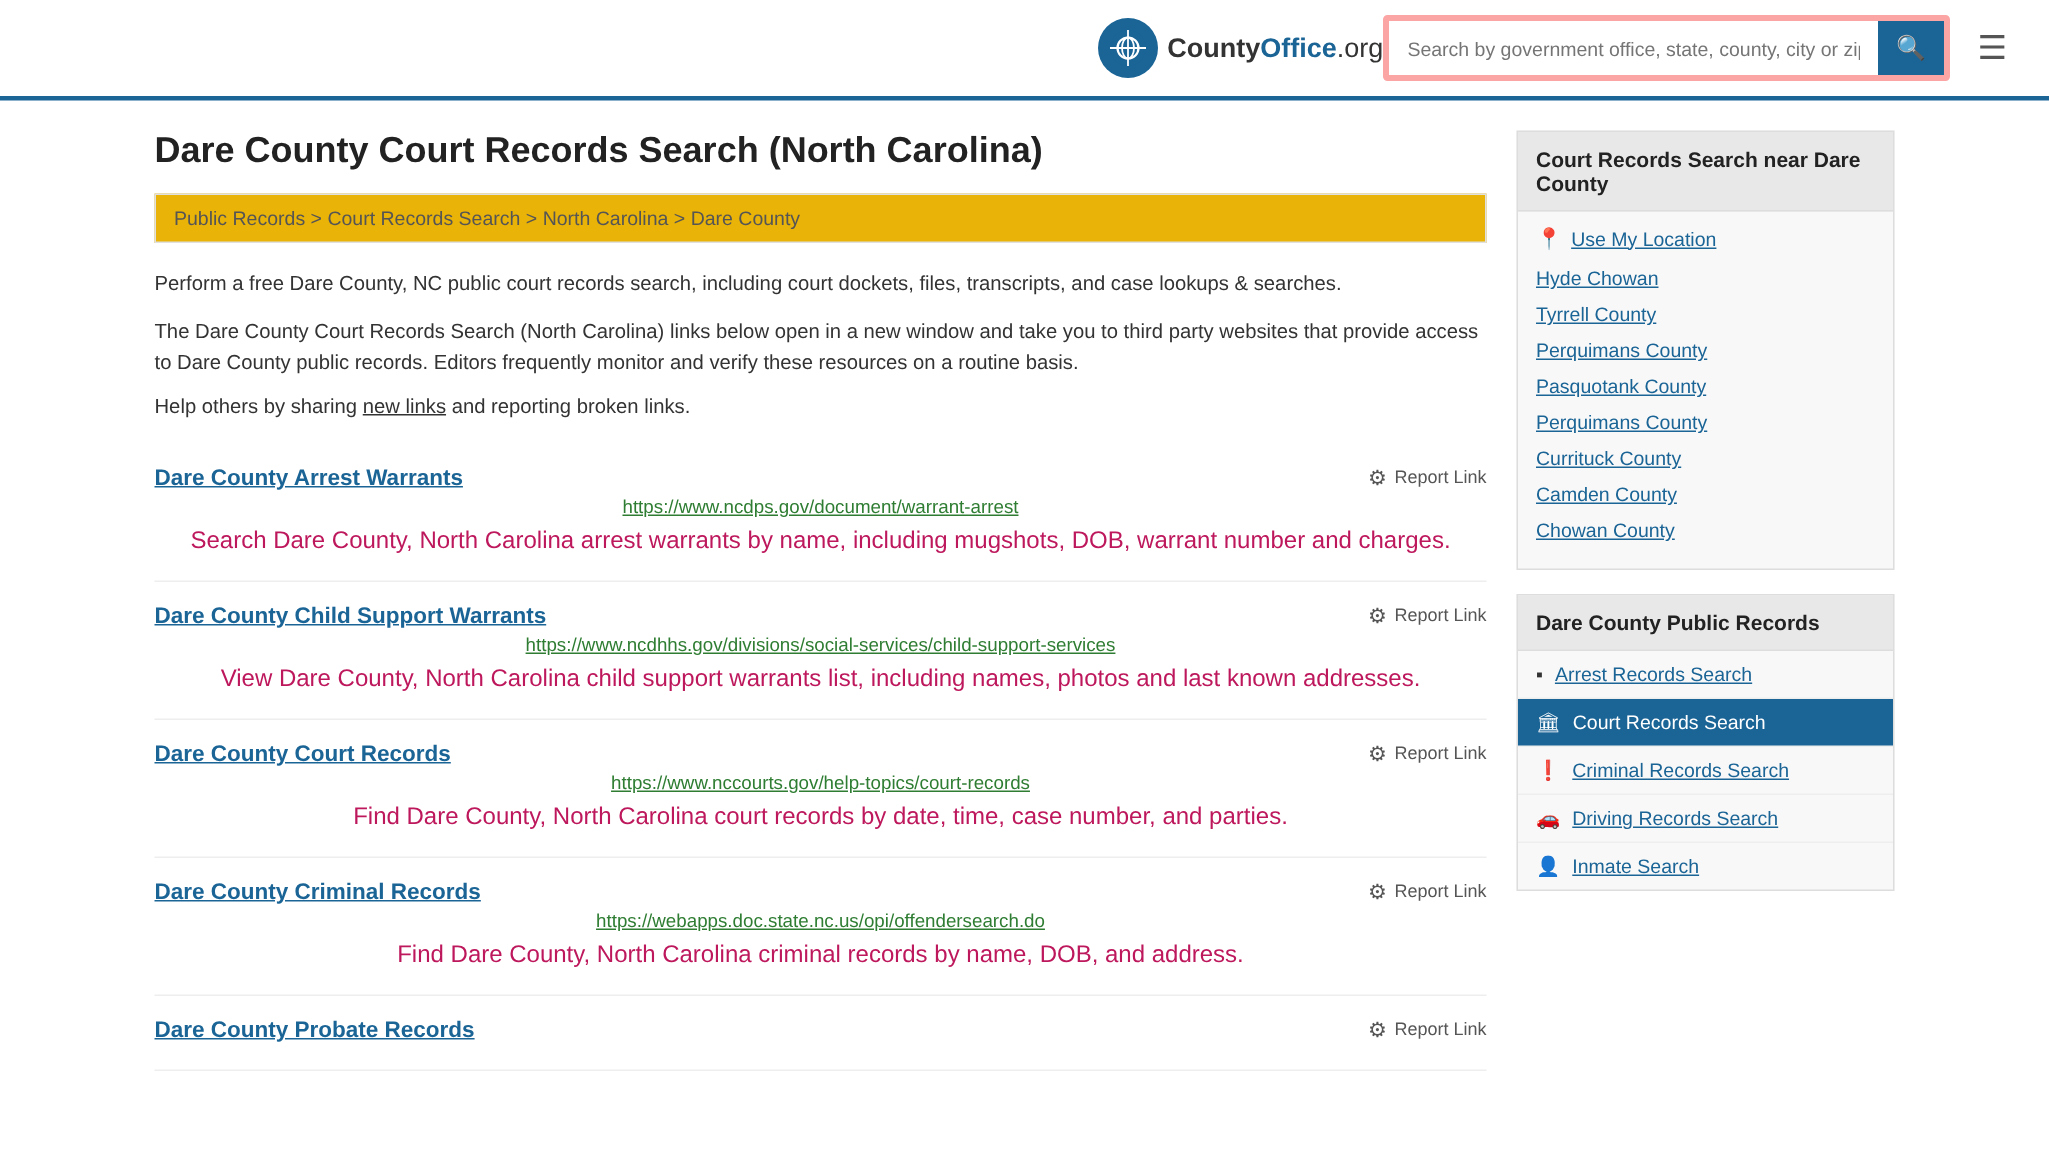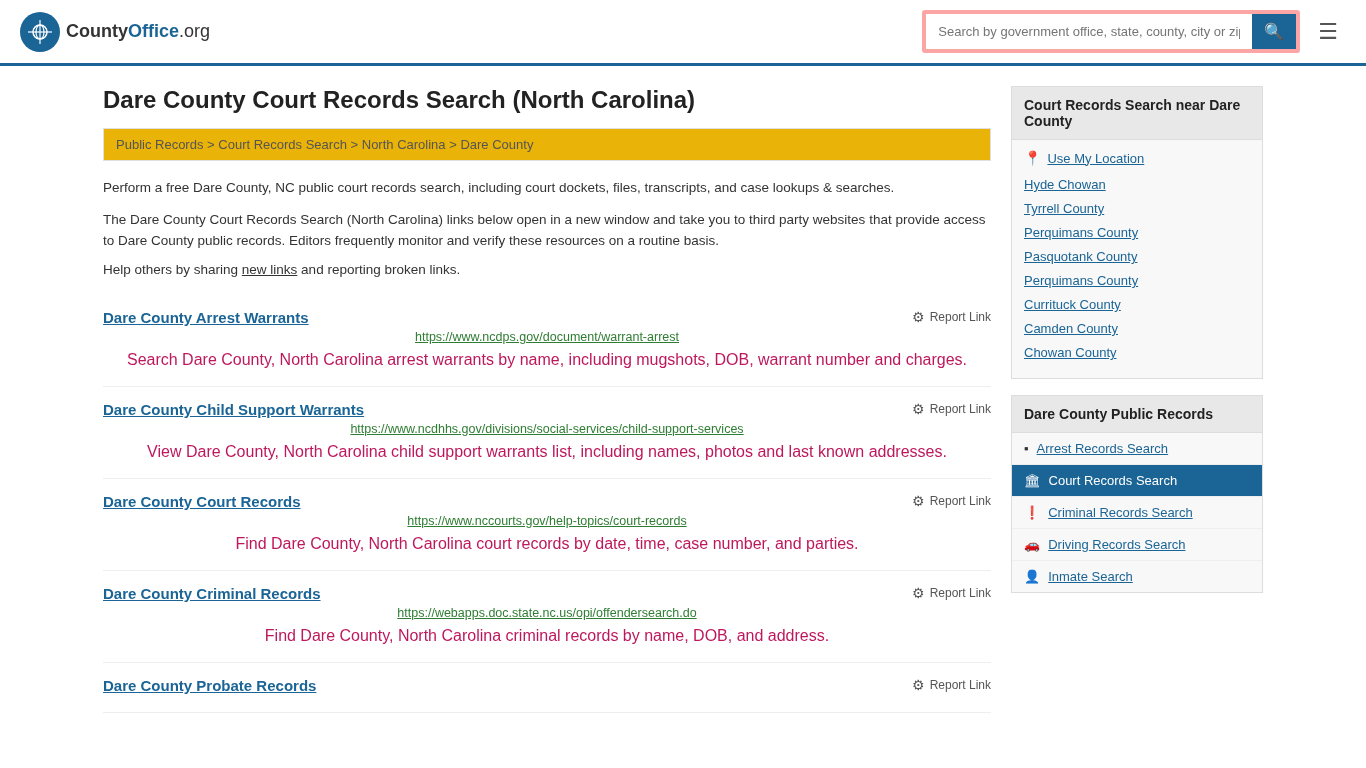--- a/index.html
+++ b/index.html
@@ -5,21 +5,21 @@
     * { box-sizing: border-box; margin: 0; padding: 0; }
     body { font-family: Arial, sans-serif; font-size: 14px; color: #333; background: #fff; }
 
     
     .header {
       background: #fff;
       border-bottom: 3px solid #1a6496;
       padding: 10px 20px;
       display: flex;
       align-items: center;
-      justify-content: space-between;
+      justify-content: flex-end;
     }
     .logo-area {
       display: flex;
       align-items: center;
       gap: 6px;
     }
     .logo-circle {
       width: 40px;
       height: 40px;
       border-radius: 50%;

